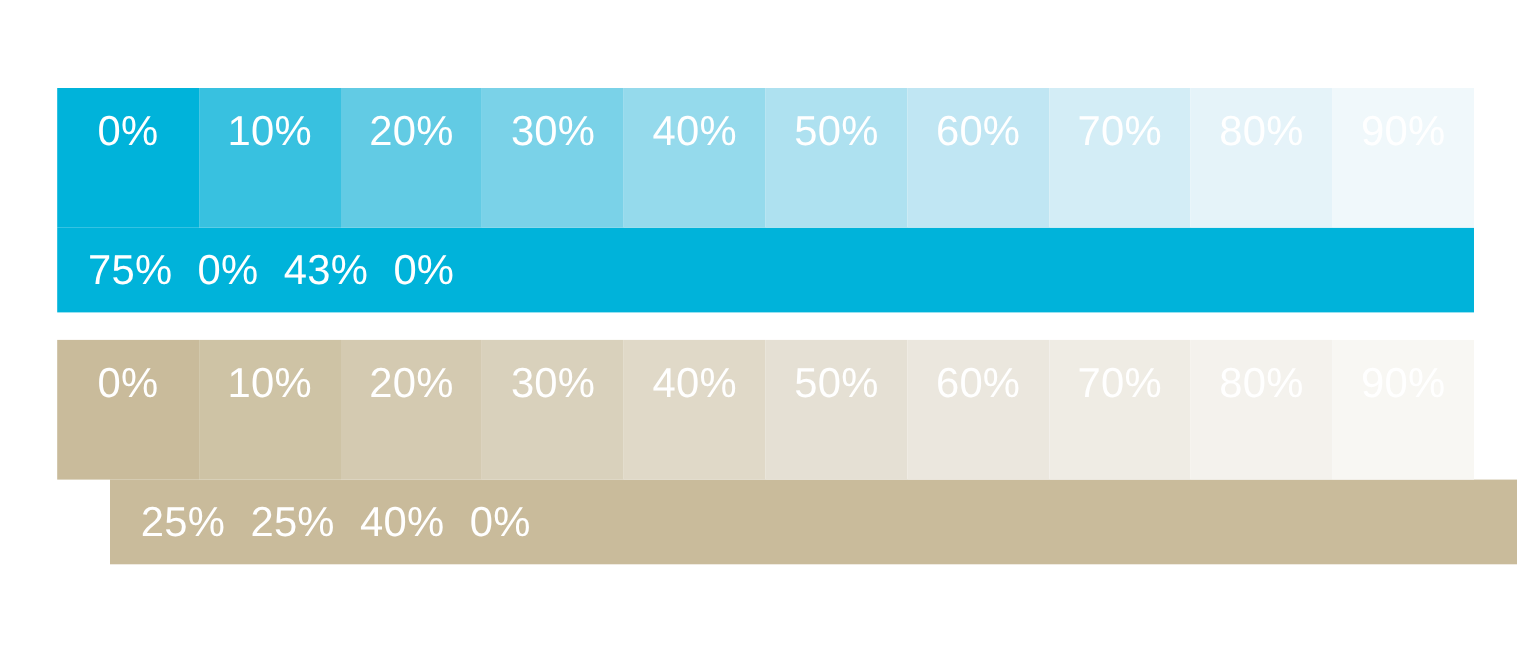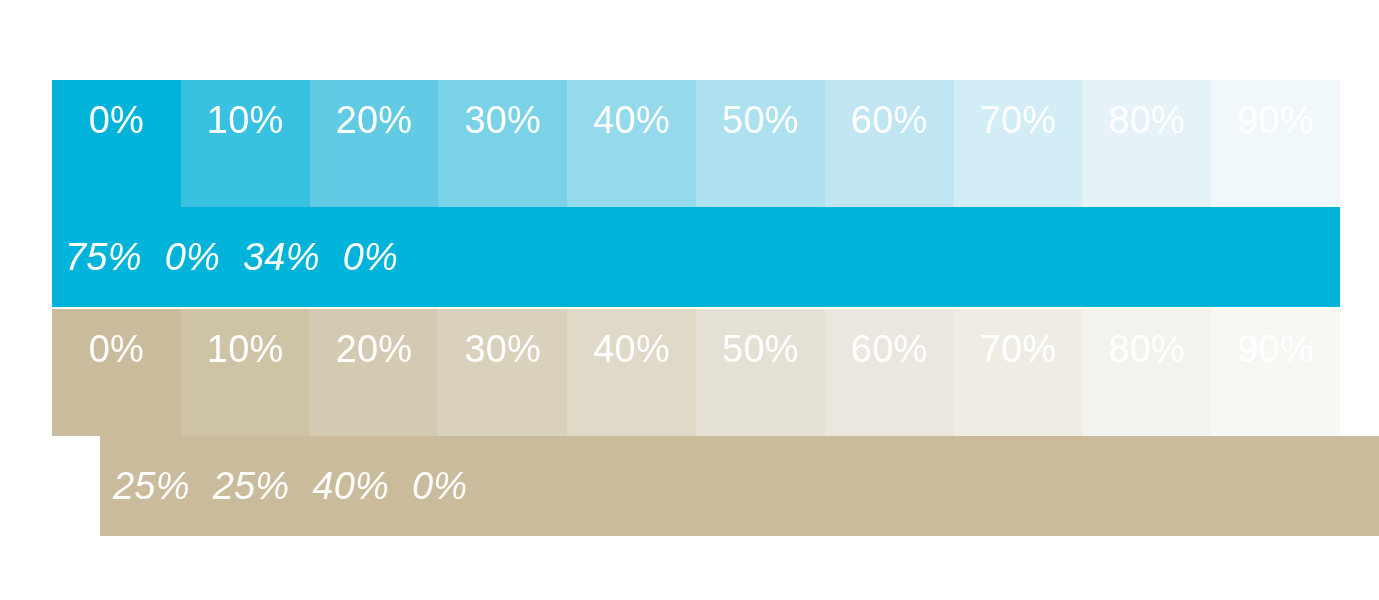--- a/index.html
+++ b/index.html
@@ -55,26 +55,25 @@
     font-weight: 400;
     letter-spacing: 0.2px;
     padding-top: 21px;
     white-space: nowrap;
     user-select: none;
   }
 
   
   .value-bar {
     width: 100%;
-    height: 100px;
+    height: 77px;
     display: flex;
     align-items: center;
     box-sizing: border-box;
-    padding-left: 13px;
-    font-style: italic;
+    padding-left: 28px;
   }
   .cmyk-values {
     display: flex;
     align-items: baseline;
   }
   .cmyk-value {
     color: #ffffff;
     font-size: 38px;
     line-height: 1;
     font-weight: 400;
@@ -122,21 +121,21 @@
       </div>
       <div class="tint-swatch" style="background-color: rgb(240, 248, 251);">
         <span class="tint-label">90%</span>
       </div>
     </div>
 
     <div class="value-bar" style="background-color: rgb(0, 179, 218);">
       <div class="cmyk-values">
         <span class="cmyk-value">75%</span>
         <span class="cmyk-value">0%</span>
-        <span class="cmyk-value">34%</span>
+        <span class="cmyk-value">43%</span>
         <span class="cmyk-value">0%</span>
       </div>
     </div>
   </div>
 
   <div class="color-group" id="group-secondary">
 
     <div class="tint-ramp">
       <div class="tint-swatch" style="background-color: rgb(201, 187, 155);">
         <span class="tint-label">0%</span>

